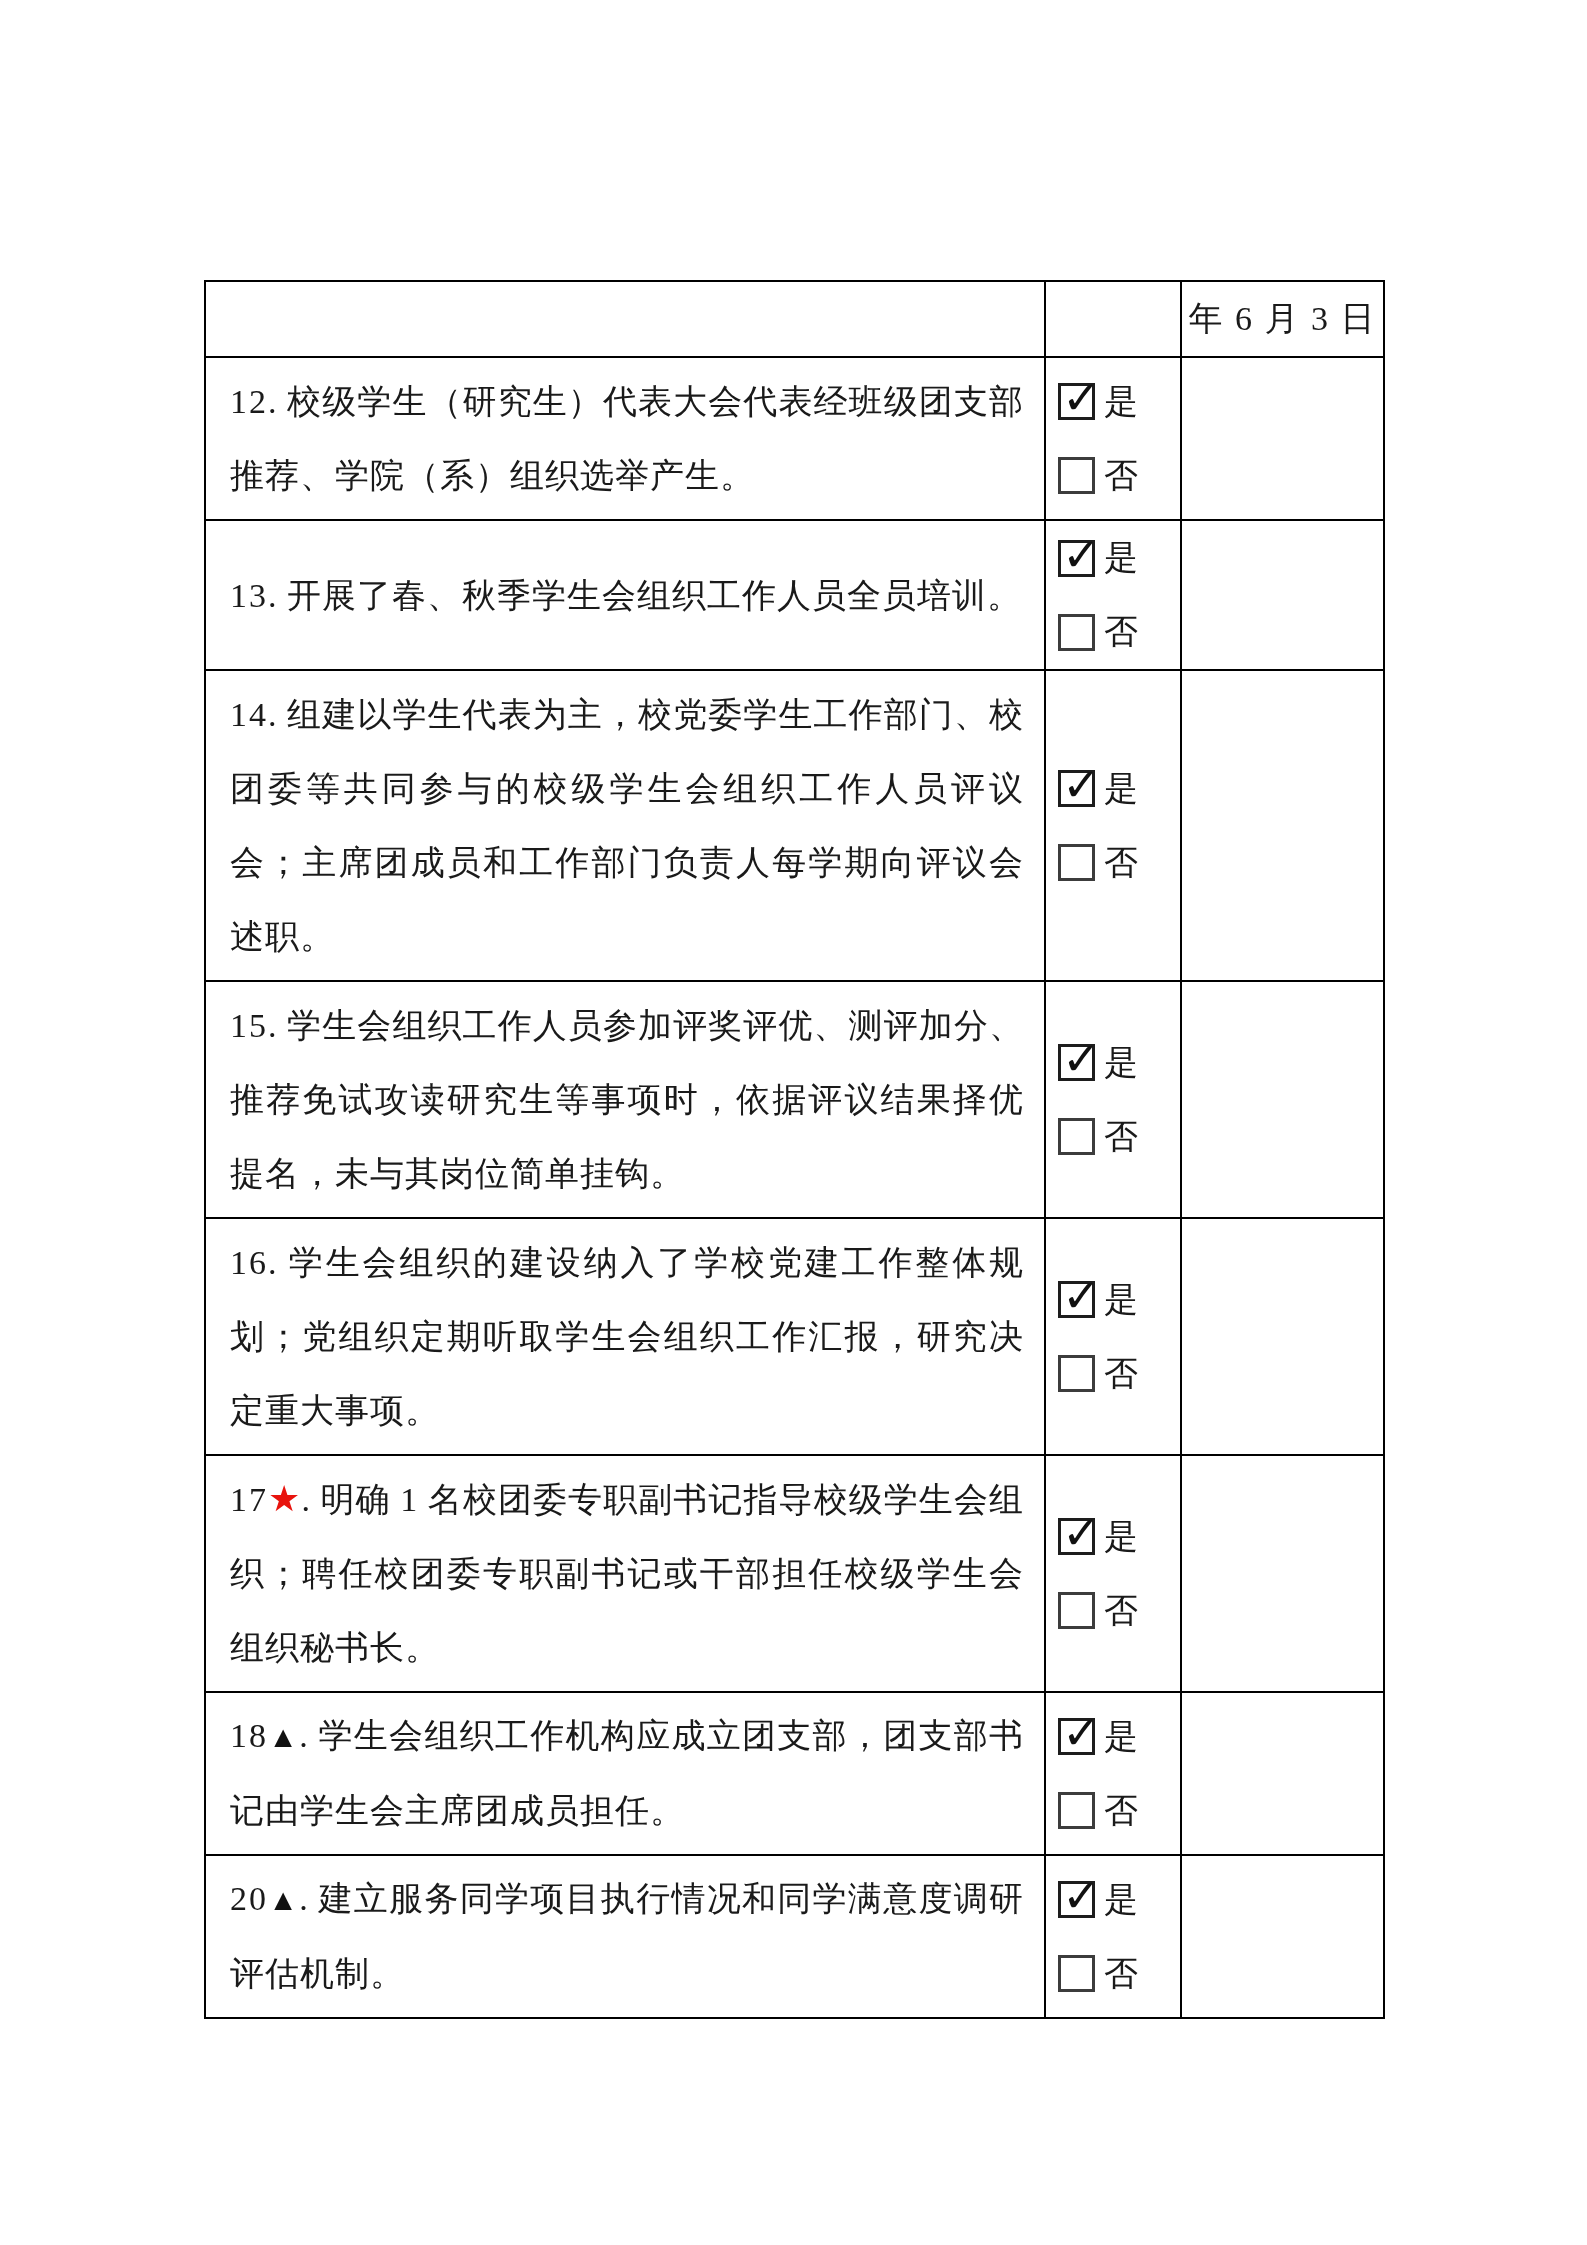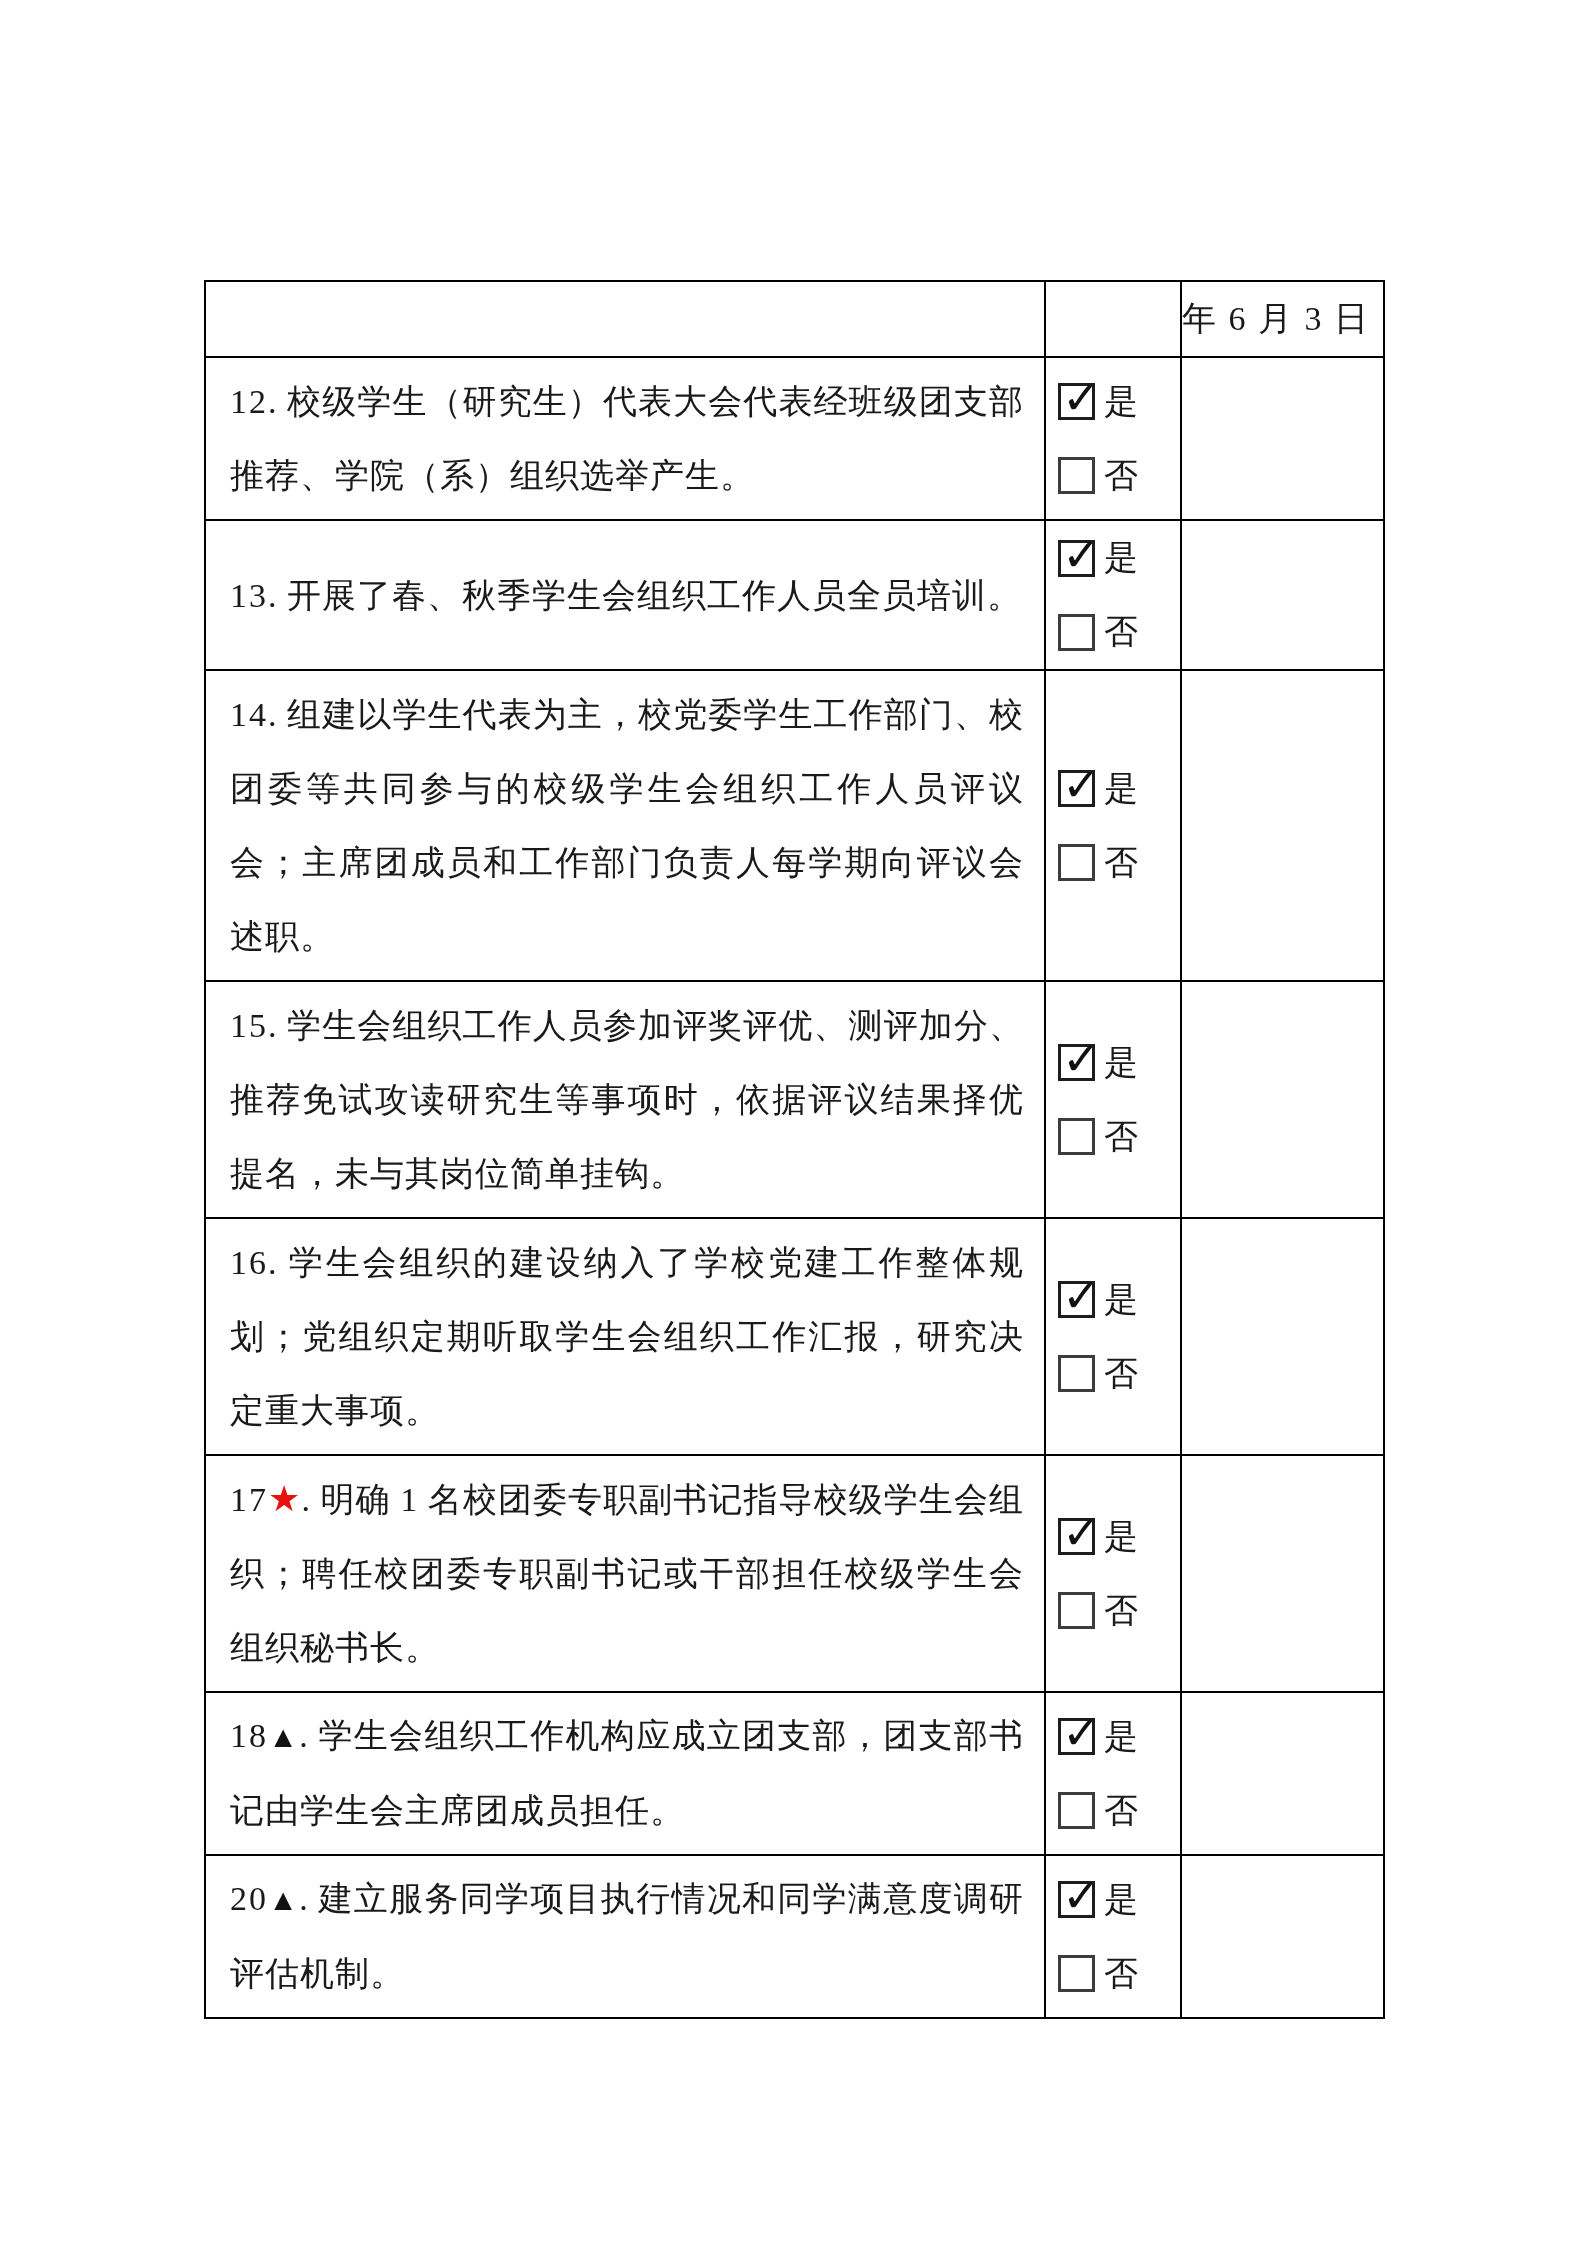--- a/index.html
+++ b/index.html
@@ -56,21 +56,21 @@
     content:"✓";
     position:absolute;
     left:1px;top:-15px;
     font-size:46px;
     font-weight:bold;
     font-family:"DejaVu Sans",sans-serif;
     color:#111;
   }
   .lbl{font-size:34px;}
   
-  td.c3{border-radius:18px;}
+  td.c3{text-align:center;border-radius:18px;}
   .date{
     font-size:34px;
     letter-spacing:2px;
     white-space:nowrap;
   }
 </style>
 </head>
 <body>
 
 <table class="sheet">

